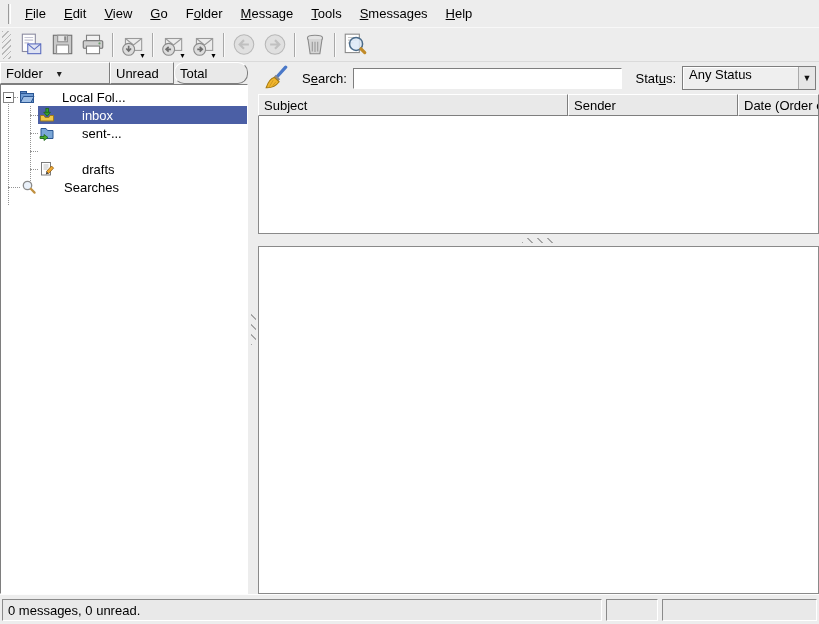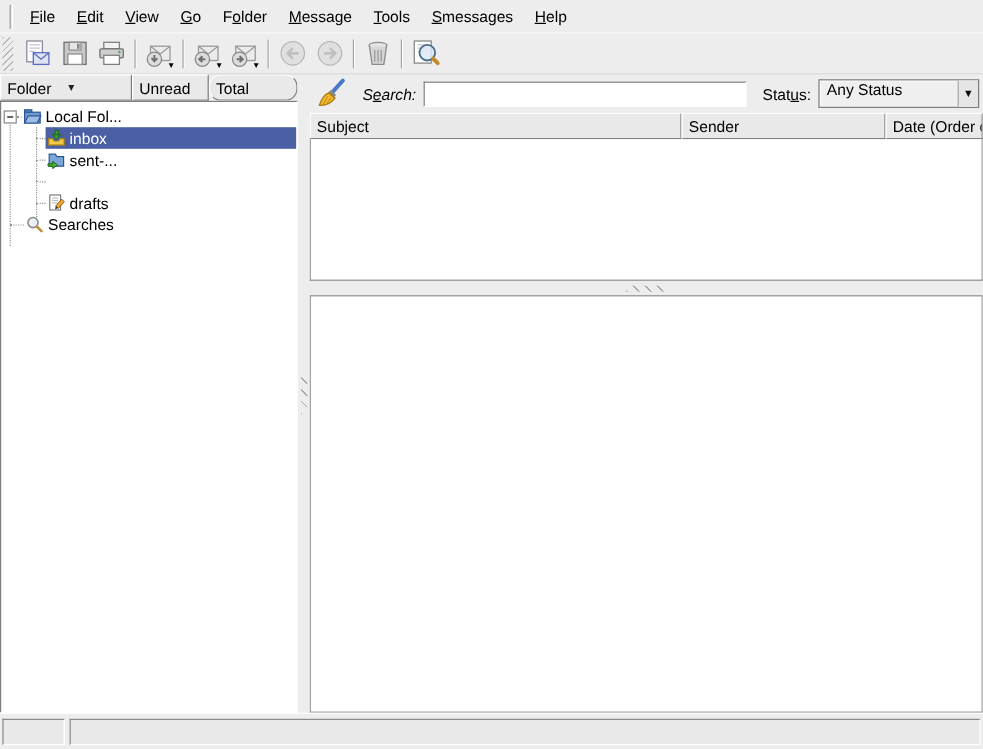--- a/index.html
+++ b/index.html
@@ -46,33 +46,33 @@
   .spacer29 { width:29px; flex:0 0 29px; }
   .spacer7 { width:7px; flex:0 0 7px; }
   .dot-h { border-bottom:1px dotted #949494; height:1px; flex:0 0 auto; }
   .dot4 { width:4px; } .dot8 { width:8px; } .dot12 { width:12px; }
   .expander { width:11px; height:11px; flex:0 0 11px; border:1px solid #848484; background:#fff;
               margin-left:2px; position:relative; z-index:2; }
   .expander i { position:absolute; left:2px; top:4px; width:5px; height:1px; background:#000; display:block; }
   .trow .content { display:flex; align-items:center; flex:1; height:18px; padding-left:1px; min-width:0; }
   .trow.selected .content { background:#4b5fa5; color:#fff; }
   .ticon { width:16px; height:16px; flex:0 0 16px; margin-right:3px; }
-  .tlabel { white-space:nowrap; overflow:hidden; }
+  .tlabel { white-space:nowrap; overflow:hidden;margin-left:24px; }
 
   
   .vsplitter { width:10px; display:flex; align-items:center; justify-content:center; cursor:col-resize; }
   .vgrip { width:5px; height:34px;
     background:repeating-linear-gradient(45deg,#a5a5a5 0 1px,transparent 1px 7px); }
 
   
   .right-panel { flex:1; min-width:0; display:flex; flex-direction:column; overflow:hidden; }
   .searchrow { height:32px; flex:0 0 32px; display:flex; align-items:center; padding:0 3px 0 4px; }
   .broom-btn { width:30px; height:28px; border:1px solid transparent; background:transparent;
                display:flex; align-items:center; justify-content:center; padding:0; }
-  .search-label { margin:0 6px 0 10px; white-space:nowrap;font-style:italic; }
+  .search-label { margin:0 6px 0 10px; white-space:nowrap; }
   .search-input { flex:1; max-width:288px; height:21px; border:1px solid; 
                   border-color:#7e7e7e #fff #fff #7e7e7e; background:#fff; outline:none;
                   font-family:"Liberation Sans",sans-serif; font-size:13px; padding:0 3px; }
   .status-label { margin:0 6px 0 14px; white-space:nowrap; }
   .combo { width:134px; height:24px; background:#efefef; border:1px solid #7e7e7e;
            box-shadow:inset 1px 1px 0 #fff; display:flex; cursor:default; }
   .combo-value { flex:1; padding:0 6px; white-space:nowrap; overflow:hidden; }
   .combo-btn { width:17px; height:100%; border-left:1px solid #aaa; display:flex;
                align-items:center; justify-content:center; font-size:9px; color:#111; background:#e6e6e6; }
 
@@ -355,17 +355,20 @@
 
       <div class="hsplitter">
         <div class="hgrip"></div>
       </div>
 
       <div class="preview"></div>
     </div>
   </div>
 
   <div class="statusbar">
+    <div class="sb-section sb-left">
+      <span>0 messages, 0 unread.</span>
+    </div>
     <div class="sb-section sb-mid"></div>
     <div class="sb-section sb-right"></div>
   </div>
 
 </div>
 
 </body></html>

